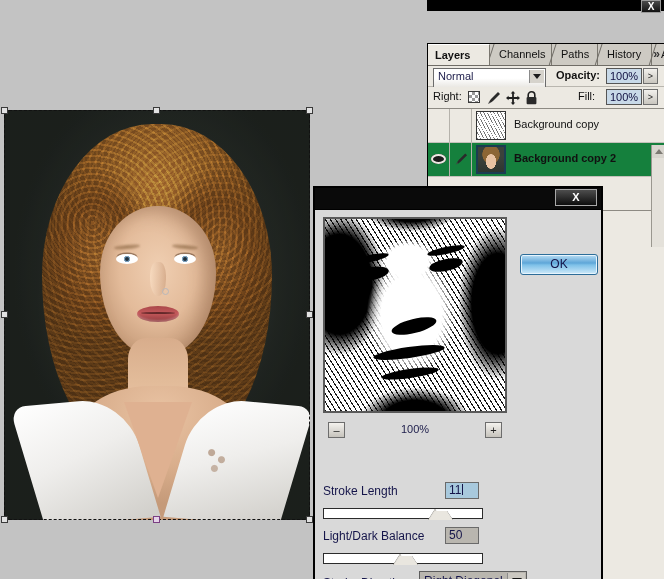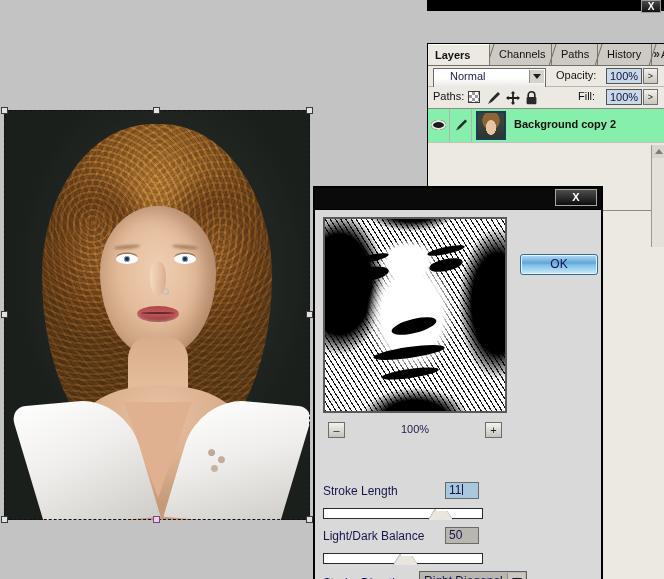--- a/index.html
+++ b/index.html
@@ -212,21 +212,21 @@
     height: 21px; position: relative;
     background: #ece9e2;
     border-bottom: 1px solid #b9b6af;
   }
   .blend-select {
     position: absolute; left: 5px; top: 2px;
     width: 113px; height: 25px;
     background: linear-gradient(180deg,#ffffff 0 40%, #dedbd4 100%);
     border: 1px solid #6b6b6b;
     font-size: 11px; color: #1c1c4a;
-    line-height: 15px; padding-left: 16px;
+    line-height: 15px; padding-left: 4px;
   }
   .blend-arrow {
     position: absolute; right: 1px; top: 1px;
     width: 15px; height: 13px;
     background: #d6d3cc; border-left: 1px solid #8a8a8a;
     display: flex; align-items: center; justify-content: center;
   }
   .blend-arrow:after {
     content: ""; width: 0; height: 0;
     border-left: 4px solid transparent; border-right: 4px solid transparent;
@@ -274,21 +274,21 @@
     height: 102px;
     overflow: hidden;
     border-bottom: 1px solid #8d8a83;
   }
   .layer-row {
     position: relative;
     height: 34px;
     border-bottom: 1px solid #c4c1ba;
     background: #ece9e2;
   }
-  .layer-row.selected { background: #86efac; text-decoration: underline; }
+  .layer-row.selected { background: #15803d; text-decoration: underline; }
   .cell-eye, .cell-brush {
     position: absolute; top: 0; height: 33px;
     border-right: 1px solid #b5b2ab;
   }
   .cell-eye { left: 0; width: 22px; }
   .cell-brush { left: 22px; width: 22px; }
   .eye-glyph {
     position: absolute; left: 3px; top: 11px;
     width: 15px; height: 10px;
     border-radius: 50%;
@@ -602,27 +602,27 @@
       <div class="tab-sep" style="left:170px;"></div>
       <div class="tab-sep" style="left:224px;"></div>
       <div class="tab-more">»</div>
     </div>
 
     <div class="opt-row">
       <div class="blend-select">
         <span>Normal</span>
         <span class="blend-arrow"></span>
       </div>
-      <div class="opt-label" style="left:128px;">Opacity:</div>
+      <div class="opt-label" style="left:128px;font-weight:bold;">Opacity:</div>
       <div class="num-box" style="left:178px;">100%</div>
       <div class="spin-btn" style="left:215px;">&gt;</div>
     </div>
 
     <div class="lock-row">
-      <div class="opt-label" style="left:5px;">Paths:</div>
+      <div class="opt-label" style="left:5px;">Right:</div>
 
       <div class="lock-icon chk-icon" style="left:40px;"></div>
 
       <div class="lock-icon" style="left:59px;">
         <svg width="14" height="14" viewBox="0 0 14 14">
           <path d="M11 1 L13 3 L6 10 L3.6 11.8 L2.2 10.4 L4 8 Z" fill="#2a2a2a"></path>
           <path d="M2.2 10.4 L1 13 L3.6 11.8 Z" fill="#444"></path>
         </svg>
       </div>
 
@@ -639,20 +639,28 @@
         </svg>
       </div>
 
       <div class="opt-label" style="left:150px;">Fill:</div>
       <div class="num-box" style="left:178px;">100%</div>
       <div class="spin-btn" style="left:215px;">&gt;</div>
     </div>
 
     <div id="layer-list">
 
+      <div class="layer-row">
+        <div class="cell-eye"></div>
+        <div class="cell-brush"></div>
+        <div class="layer-thumb">
+          <div class="thumb-sketch"></div>
+        </div>
+        <div class="layer-name">Background copy</div>
+      </div>
 
       <div class="layer-row selected">
         <div class="cell-eye">
           <div class="eye-glyph"></div>
         </div>
         <div class="cell-brush">
           <div class="brush-glyph">
             <svg width="13" height="14" viewBox="0 0 14 14">
               <path d="M11 1 L13 3 L6 10 L3.6 11.8 L2.2 10.4 L4 8 Z" fill="#2a2a2a"></path>
               <path d="M2.2 10.4 L1 13 L3.6 11.8 Z" fill="#444"></path>

